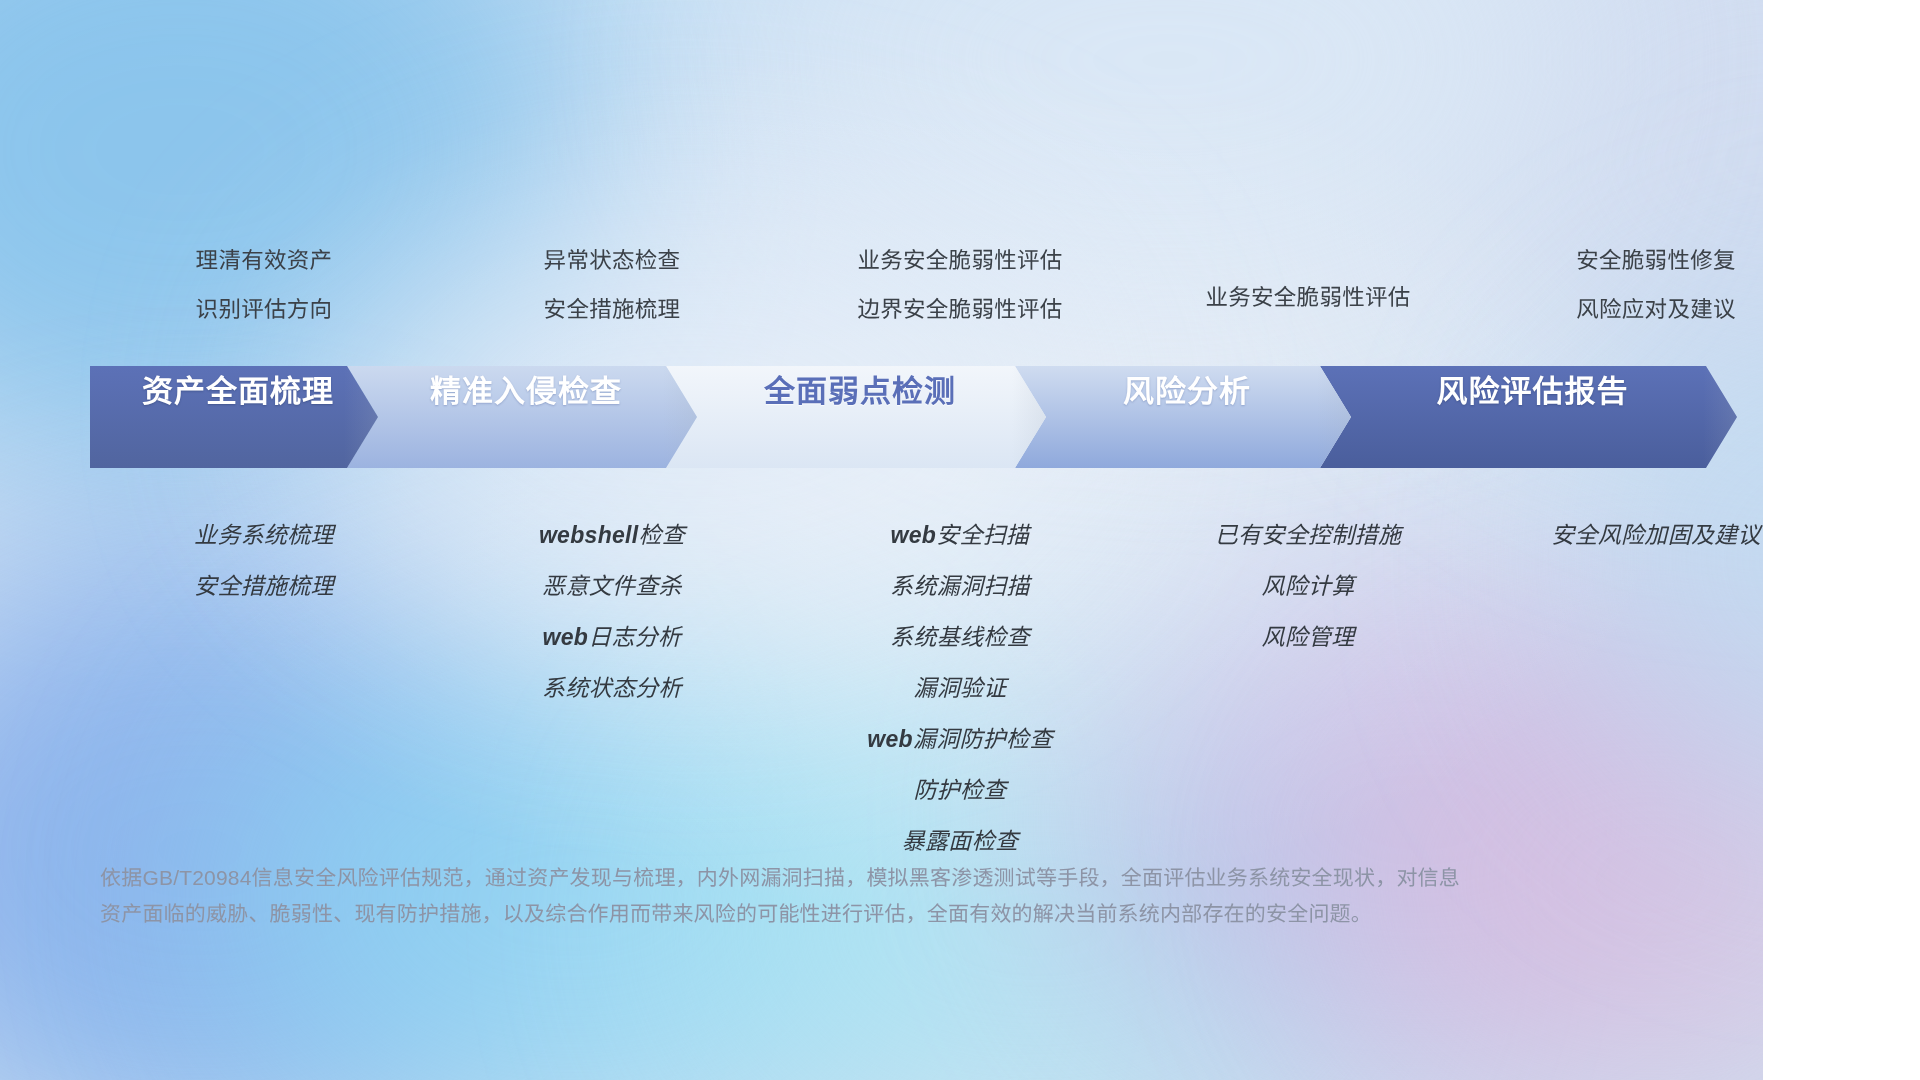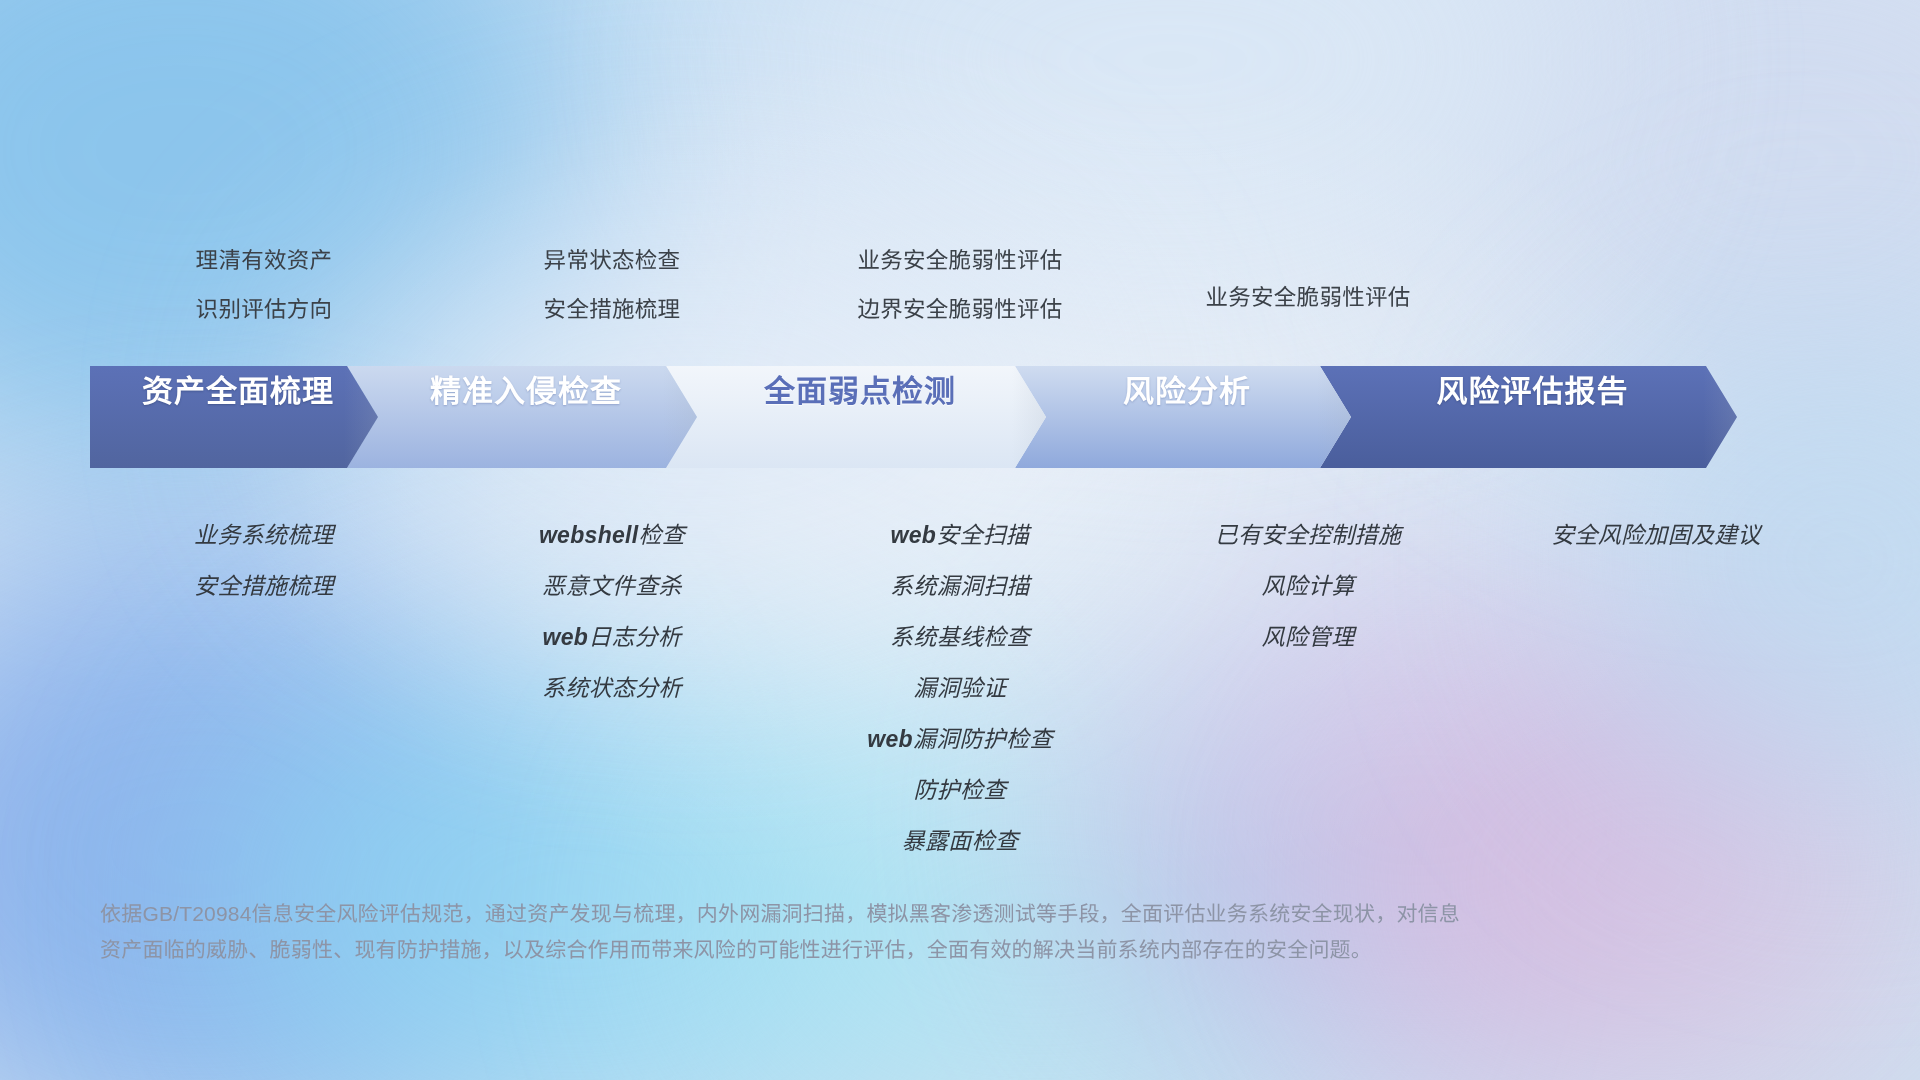--- a/index.html
+++ b/index.html
@@ -8,21 +8,21 @@
   html, body {
     width: 1920px;
     height: 1080px;
     overflow: hidden;
     font-family: "Liberation Sans", "DejaVu Sans", sans-serif;
   }
 
   
   #stage {
     position: relative;
-    width: 1920px;
+    width: 1763px;
     height: 1080px;
     background: #cfe0f2;
     overflow: hidden;
   }
   .bg-layer { position: absolute; inset: 0; pointer-events: none; }
 
   .bg-base {
     background:
       linear-gradient(160deg,
         #bcd9f2 0%,
@@ -153,21 +153,21 @@
     color: #343a41;
     letter-spacing: .3px;
     white-space: nowrap;
   }
   .bot-item b { font-weight: bold; }
 
   
   #caption {
     position: absolute;
     left: 100px;
-    top: 896px;
+    top: 860px;
     width: 1560px;
     font-size: 21px;
     line-height: 36px;
     color: #8d94a6;
     letter-spacing: .2px;
   }
   #caption span { display: block; }
 </style>
 </head>
 <body>
@@ -205,20 +205,24 @@
 
       <div class="col">
         <div class="top-item">业务安全脆弱性评估</div>
         <div class="top-item">边界安全脆弱性评估</div>
       </div>
 
       <div class="col" style="justify-content:center;padding-top:24px;">
         <div class="top-item">业务安全脆弱性评估</div>
       </div>
 
+      <div class="col">
+        <div class="top-item">安全脆弱性修复</div>
+        <div class="top-item">风险应对及建议</div>
+      </div>
 
     </div>
 
     <div id="band">
 
       <div class="chev c1">
         <div class="chev-label">资产全面梳理</div>
       </div>
 
       <div class="chev c2 notch">

